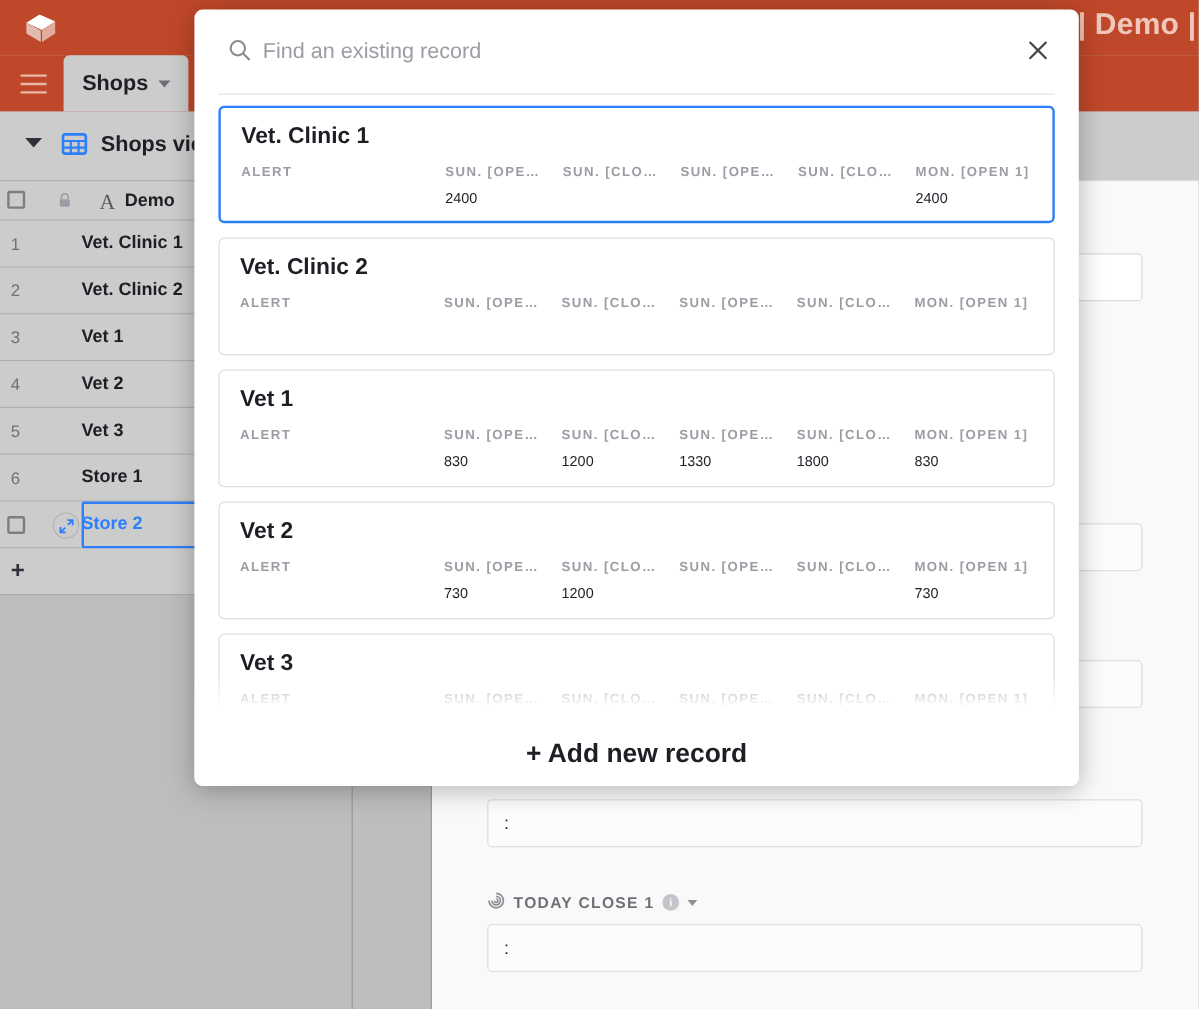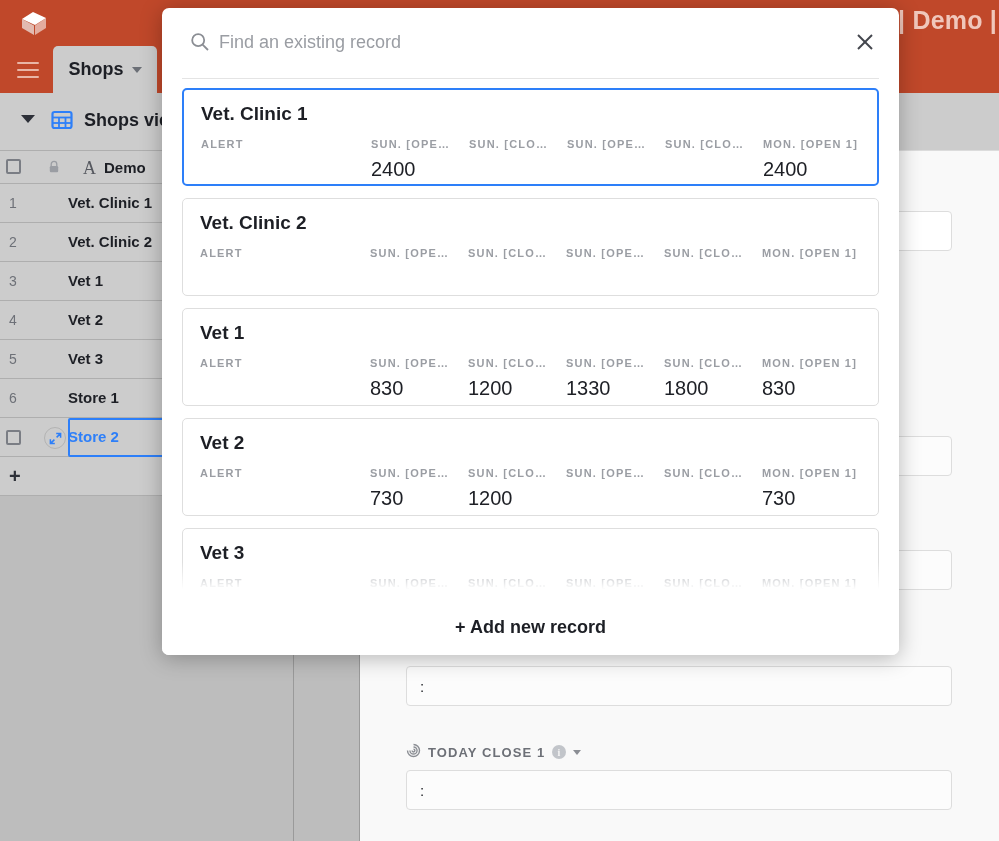--- a/index.html
+++ b/index.html
@@ -229,34 +229,34 @@
     position: absolute; left: 17px; top: 48px; width: 662px; height: 46px;
     display: flex;
   }
   .rec-col { width: 98px; flex: none; }
   .rec-col.alert { width: 170px; }
   .rec-col .ch {
     font-size: 11px; font-weight: bold; color: #9a9da3;
     letter-spacing: 1.2px; white-space: nowrap;
   }
   .rec-col .cv {
-    margin-top: 8px; font-size: 20px; color: #1d1f25; white-space: nowrap;
+    margin-top: 8px; font-size: 12px; color: #1d1f25; white-space: nowrap;
   }
   .list-fade {
     position: absolute; left: 0; bottom: 0; width: 737px; height: 38px;
     background: linear-gradient(rgba(255,255,255,0), #ffffff 72%);
     pointer-events: none;
   }
   .modal-footer {
     position: absolute; left: 0; bottom: 0; width: 737px; height: 55px;
     display: flex; align-items: center; justify-content: center;
     background: #ffffff;
   }
   .add-new {
-    font-size: 18px; font-weight: bold; color: #1d1f25; cursor: pointer;
+    font-size: 22px; font-weight: bold; color: #1d1f25; cursor: pointer;
   }
 </style>
 </head>
 <body>
 
 <div id="app">
 
   <div class="backdrop-left"></div>
   <div class="divider-col"></div>
 

